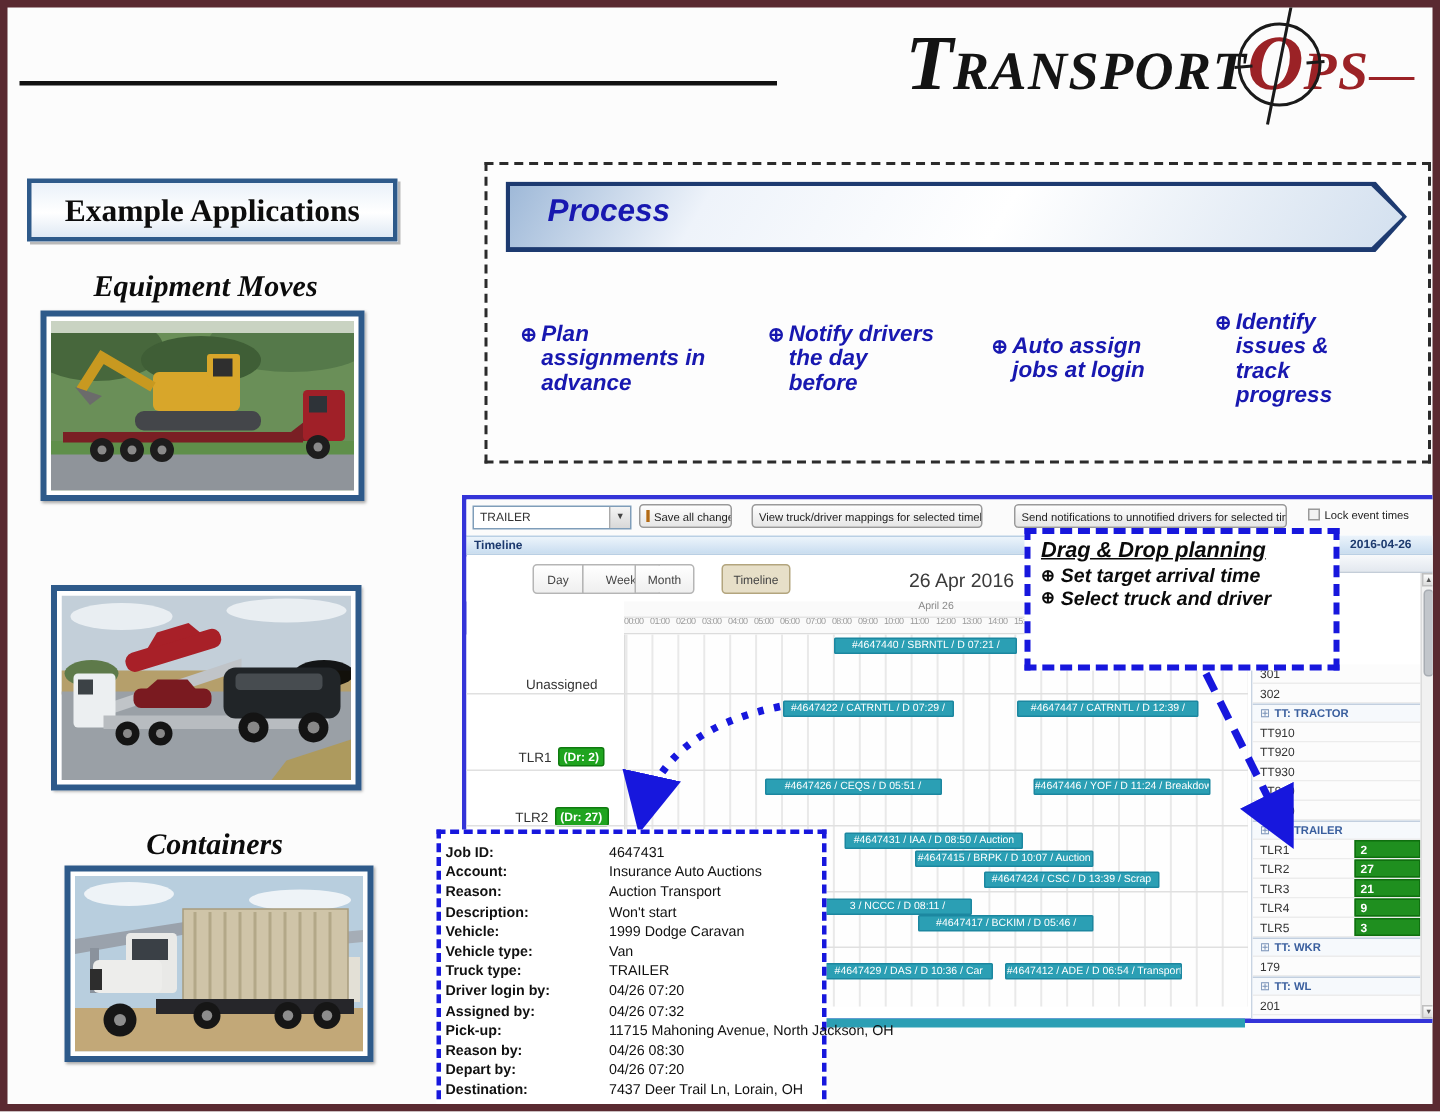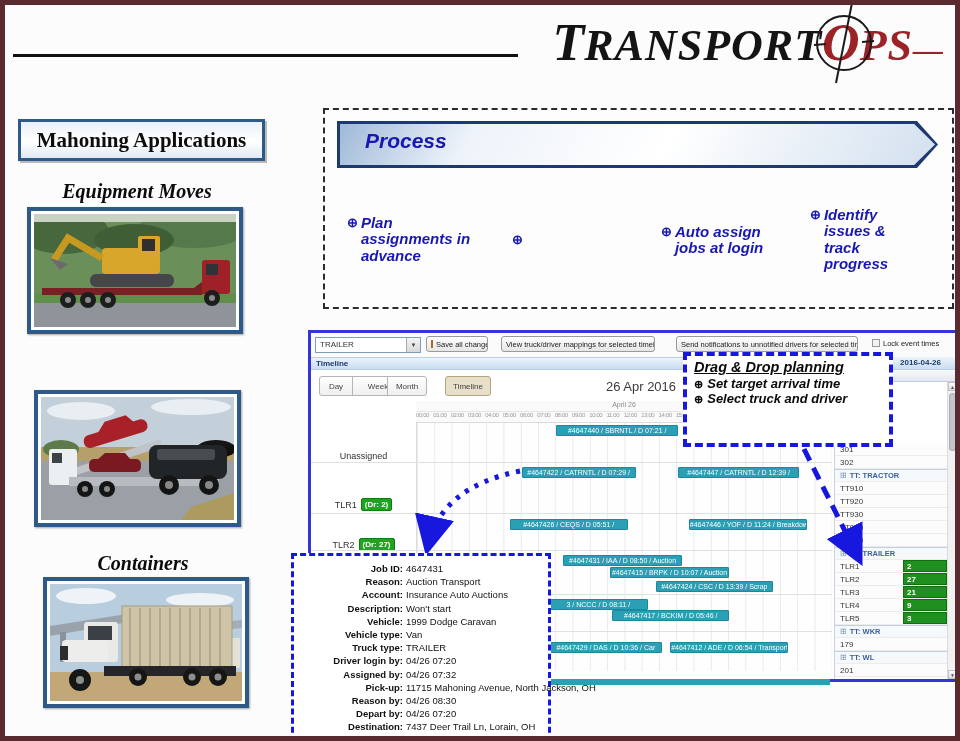--- a/index.html
+++ b/index.html
@@ -8,21 +8,21 @@
   .page { position:relative; width:960px; height:741px; background:#fcfcfc;
           border:5px solid #5a2a31; overflow:hidden; }
 
   
   .topline { position:absolute; left:8px; top:49px; width:505px; height:3px; background:#111; }
   .logo { position:absolute; top:8px; right:12px; white-space:nowrap;
           font-family:"Liberation Serif", serif; font-style:italic; font-weight:bold; }
   .logo .blk { color:#141414; }
   .logo .red { color:#9b2226; }
   .logo .cap  { font-size:52px; }
-  .logo .rest { font-size:44px; letter-spacing:1px; }
+  .logo .rest { font-size:36px; letter-spacing:1px; }
   .logo .oWrap { position:relative; display:inline-block; }
   .logo .oWrap svg { position:absolute; left:-14px; top:-12px; pointer-events:none; }
   .logo .dash { font-size:30px; font-weight:bold; }
 
   
   .exbox { position:absolute; left:13px; top:114px; width:247px; height:42px;
            border:3px solid #2e5a8a; background:linear-gradient(#eaf1f9,#ffffff 55%,#dfe9f4);
            box-shadow:2px 2px 0 #b9b9b9; display:flex; align-items:center; justify-content:center; }
   .exbox span { font-family:"Liberation Serif", serif; font-weight:bold; font-size:21px; color:#0d0d0d; }
   .sec-label { position:absolute; width:260px; text-align:center;
@@ -72,37 +72,37 @@
   .saveicon:after { content:""; position:absolute; left:1px; right:1px; top:3px; height:3px; background:#fff; }
   .chk { position:absolute; left:561px; top:6px; display:flex; align-items:flex-start; font-size:7.5px; color:#222; }
   .chk .box { width:8px; height:8px; border:1px solid #999; background:#f2f2f2; margin-right:3px; }
 
   .strip { position:absolute; left:0; top:24px; width:521px; height:13px;
            background:linear-gradient(#ecf4fb,#c9ddf0); border-top:1px solid #b9cfe4; border-bottom:1px solid #b9cfe4;
            font-size:8px; font-weight:bold; color:#1d3a6e; line-height:12px; padding-left:5px; }
 
   .viewbar { position:absolute; left:0; top:38px; width:521px; height:30px; background:#fff; }
   .vbtn { position:absolute; top:5px; height:20px; border:1px solid #b5b5b5; background:linear-gradient(#ffffff,#efefef);
-          font-size:8px; color:#444; display:flex; align-items:center; justify-content:center; }
+          font-size:8px; color:#444; display:flex; align-items:center; justify-content:center;margin-left:36px; }
   .vbtn.active { background:#e7dfc8; border-color:#b3a57e; border-radius:3px; }
   .tl-date { position:absolute; left:200px; width:260px; top:8px; text-align:center; font-size:13px; color:#3b3b3b; }
 
   .grid { position:absolute; left:0; top:68px; width:521px; height:277px; }
   .month-row { position:absolute; left:105px; top:0; width:416px; height:11px; text-align:center;
                font-size:7px; color:#8a8a8a; border-bottom:1px solid #e4e4e4; background:#fafafa; }
   .hours { position:absolute; left:105px; top:11px; width:416px; height:11px; display:flex; overflow:hidden;
            border-bottom:1px solid #dcdcdc; background:#fafafa; }
   .hours span { flex:0 0 4.1667%; font-size:6px; color:#9a9a9a; letter-spacing:-0.4px; }
   .gbody { position:absolute; left:105px; top:22px; width:416px; height:248px; background:#fefefe;
            background-image:linear-gradient(90deg,#e9e9e9 1px,transparent 1px); background-size:4.1667% 100%;
            border-left:1px solid #dcdcdc; }
   .rlabels { position:absolute; left:0; top:22px; width:105px; height:248px; background:#fff; }
   .rline { position:absolute; left:0; width:521px; height:1px; background:#e0e0e0; }
   .rowlab { position:absolute; width:105px; text-align:center; font-size:9px; color:#333;
-            display:flex; align-items:center; justify-content:center; gap:4px; }
+            display:flex; align-items:center; justify-content:center; gap:4px;margin-left:11px; }
   .drbadge { background:#1fa41f; border:1px solid #0f7a0f; border-radius:2px; color:#fff;
              font-size:8px; font-weight:bold; padding:0 3px; line-height:11px; }
   .bar { position:absolute; height:11px; background:#2b9fb4; border:1px solid #1c87a0; border-radius:1px;
          color:#fff; font-size:7px; line-height:9px; text-align:center; white-space:nowrap; overflow:hidden; }
   .hscroll { position:absolute; left:2px; top:346px; width:517px; height:6px; background:#2b9fb4; }
 
   .panel { position:absolute; left:523px; top:24px; right:0; bottom:0; border-left:1px solid #c8d4e2; background:#fff; }
   .p-date { height:13px; background:linear-gradient(#ecf4fb,#c9ddf0); border-bottom:1px solid #b9cfe4;
             font-size:8px; font-weight:bold; color:#1d3a6e; text-align:right; padding-right:16px; line-height:12px; }
   .p-colhead { height:12px; background:linear-gradient(#f7f9fb,#e3e8ef); border-bottom:1px solid #c4cdd8;
@@ -126,42 +126,42 @@
 
   
   .co-drag { position:absolute; left:678px; top:347px; width:210px; min-height:95px; z-index:40;
              background:#fff; border:4px dashed #1717dd; padding:3px 7px 5px 7px; color:#0a0a0a; }
   .co-drag .ttl { font-size:14.5px; font-weight:bold; font-style:italic; text-decoration:underline; margin-bottom:2px; }
   .co-drag .bl { display:flex; font-size:13px; font-weight:bold; font-style:italic; line-height:1.15; }
   .co-drag .bl .bullet { font-style:normal; font-size:11px; margin-right:4px; margin-top:1px; }
   .co-job { position:absolute; left:286px; top:548px; width:260px; height:189px; z-index:40;
             background:#fff; border:3px dashed #1717dd; padding:6px 3px; }
   .jrow { display:flex; font-size:9.5px; line-height:13.2px; color:#111; }
-  .jrow .jl { width:106px; text-align:right; font-weight:bold; flex:0 0 auto; }
+  .jrow .jl { width:106px; font-weight:bold; flex:0 0 auto; }
   .jrow .jv { padding-left:3px; white-space:nowrap; }
 
   .overlay { position:absolute; left:0; top:0; width:960px; height:741px; z-index:35; pointer-events:none; }
 </style>
 </head>
 <body>
 
 <div class="page">
 
   <div class="topline"></div>
   <div class="logo">
     <span class="blk cap">T</span><span class="blk rest">RANSPORT</span><span class="oWrap"><span class="red cap">O</span><svg width="72" height="84" viewBox="0 0 72 84">
           <circle cx="36" cy="42" r="27" fill="none" stroke="#1a1a1a" stroke-width="2"></circle>
           <line x1="44" y1="2" x2="28" y2="82" stroke="#1a1a1a" stroke-width="2"></line>
           <line x1="6" y1="44" x2="18" y2="43" stroke="#1a1a1a" stroke-width="2"></line>
           <line x1="54" y1="41" x2="66" y2="40" stroke="#1a1a1a" stroke-width="2"></line>
         </svg></span><span class="red rest">PS</span><span class="red dash">—</span>
   </div>
 
   <div class="exbox">
-    <span>Mahoning Applications</span>
+    <span>Example Applications</span>
   </div>
 
   <div class="sec-label" style="left:2px; top:175px;">Equipment Moves</div>
   <div class="photo" style="left:22px; top:202px;">
     <svg width="202" height="113" viewBox="0 0 202 113">
       <rect width="202" height="113" fill="#6a8f58"></rect>
       <ellipse cx="30" cy="18" rx="45" ry="22" fill="#47673c"></ellipse>
       <ellipse cx="160" cy="14" rx="55" ry="20" fill="#55794a"></ellipse>
       <rect x="0" y="0" width="202" height="8" fill="#c9d3c2"></rect>
       <ellipse cx="100" cy="26" rx="40" ry="16" fill="#3f5e36"></ellipse>
@@ -277,20 +277,21 @@
         <div class="txt">
             <span class="bullet">⊕</span>
             <span>Plan assignments in advance</span>
           </div>
       </div>
       <div class="step">
         <div class="outer"></div>
           <div class="inner"></div>
         <div class="txt">
             <span class="bullet">⊕</span>
+            <span>Notify drivers the day before</span>
           </div>
       </div>
       <div class="step">
         <div class="outer"></div>
           <div class="inner"></div>
         <div class="txt">
             <span class="bullet">⊕</span>
             <span>Auto assign jobs at login</span>
           </div>
       </div>
@@ -507,28 +508,28 @@
       </div>
   </div>
 
   <div class="co-job">
     <div>
         <div class="jrow">
           <span class="jl">Job ID:</span>
           <span class="jv">4647431</span>
         </div>
         <div class="jrow">
+          <span class="jl">Account:</span>
+          <span class="jv">Insurance Auto Auctions</span>
+        </div>
+        <div class="jrow">
           <span class="jl">Reason:</span>
           <span class="jv">Auction Transport</span>
         </div>
         <div class="jrow">
-          <span class="jl">Account:</span>
-          <span class="jv">Insurance Auto Auctions</span>
-        </div>
-        <div class="jrow">
           <span class="jl">Description:</span>
           <span class="jv">Won't start</span>
         </div>
         <div class="jrow">
           <span class="jl">Vehicle:</span>
           <span class="jv">1999 Dodge Caravan</span>
         </div>
         <div class="jrow">
           <span class="jl">Vehicle type:</span>
           <span class="jv">Van</span>

